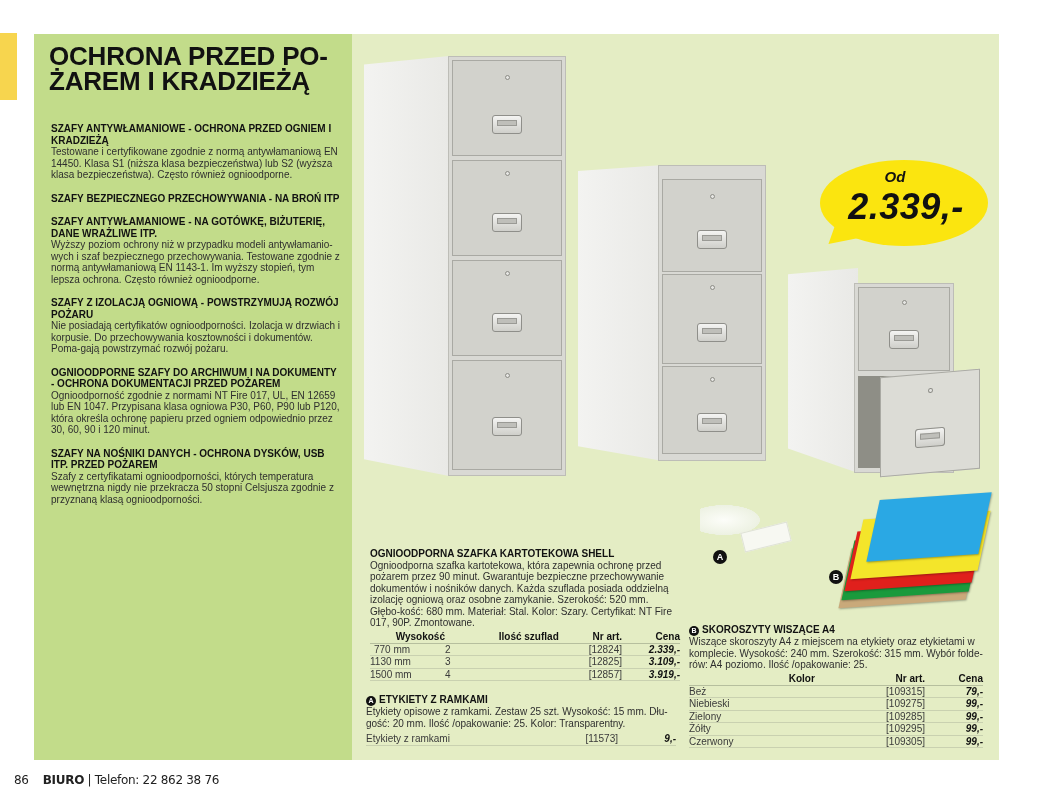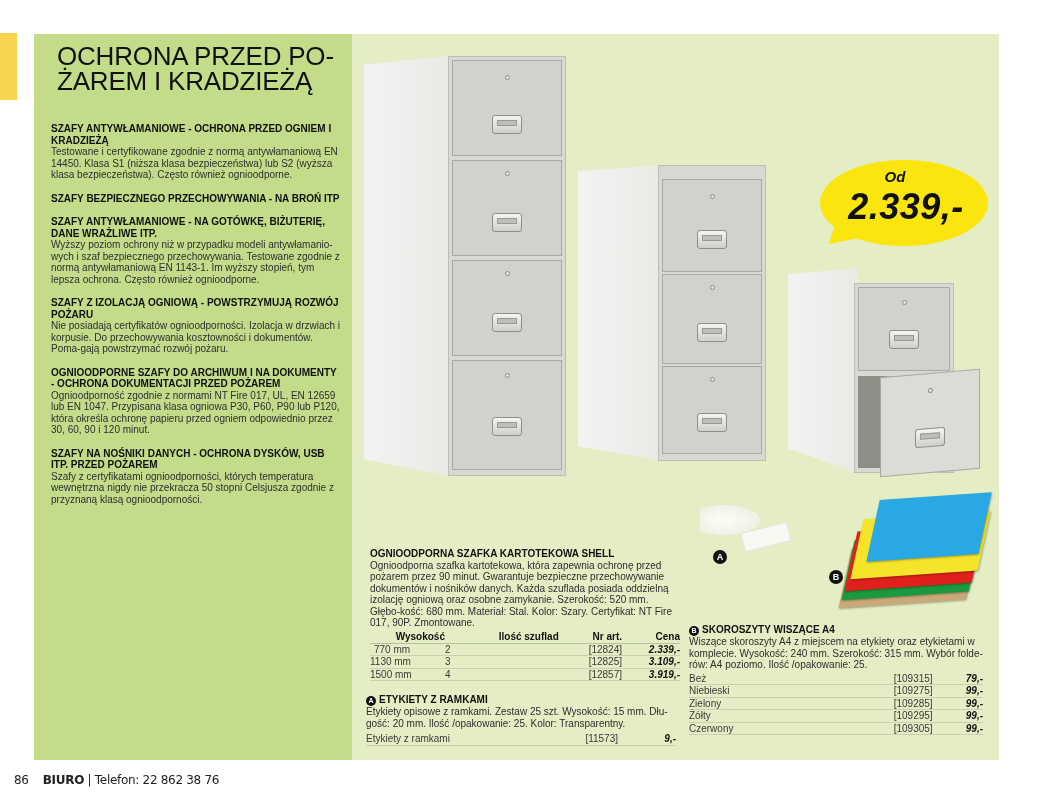--- a/index.html
+++ b/index.html
@@ -4,21 +4,21 @@
 <style>
   * { box-sizing: border-box; margin: 0; padding: 0; }
   html, body { width: 1048px; height: 800px; background: #ffffff; overflow: hidden; }
   body { position: relative; font-family: "Liberation Sans", sans-serif; color: #1a1a1a; }
 
   .tab-marker { position: absolute; left: 0; top: 33px; width: 17px; height: 67px; background: #f7d54e; }
 
   .left-panel { position: absolute; left: 34px; top: 34px; width: 318px; height: 726px; background: #c2dc8a; }
   .right-panel { position: absolute; left: 352px; top: 34px; width: 647px; height: 726px; background: #e4edc4; }
 
-  .page-title { position: absolute; left: 57px; top: 44px; width: 290px; font-size: 26px; line-height: 25px; font-weight: normal; letter-spacing: -0.2px; color: #111; }
+  .page-title { position: absolute; left: 49px; top: 44px; width: 290px; font-size: 26px; line-height: 25px; font-weight: bold; letter-spacing: -0.2px; color: #111; }
 
   .sections { position: absolute; left: 51px; top: 123px; width: 290px; }
   .section { margin-bottom: 12px; }
   .section h3 { font-size: 10px; font-weight: bold; line-height: 11.5px; color: #111; }
   .section p { font-size: 10px; line-height: 11.5px; color: #2e2e2e; }
 
   
   .cabinet { position: absolute; }
   .cab-side { position: absolute; background: linear-gradient(90deg, #f3f3f1 0%, #e9e9e6 100%); }
   .cab-front { position: absolute; background: #d9d9d4; border: 1px solid #bdbdb7; }
@@ -207,20 +207,25 @@
     </tr>
   </tbody>
     </table>
 </div>
 
 <div class="prod" style="left:689px;top:624px;width:294px;">
   <h4><span class="mk">B</span><span>SKOROSZYTY WISZĄCE A4</span></h4>
   <p>Wiszące skoroszyty A4 z miejscem na etykiety oraz etykietami w komplecie. Wysokość: 240 mm. Szerokość: 315 mm. Wybór folde-rów: A4 poziomo. Ilość /opakowanie: 25.</p>
   <table>
     <tbody>
+        <tr>
+      <th>Kolor</th>
+      <th class="r">Nr art.</th>
+      <th class="r" style="width:58px;">Cena</th>
+    </tr>
     <tr>
       <td>Beż</td>
       <td class="r">[109315]</td>
       <td class="price">79,-</td>
     </tr>
     <tr>
       <td>Niebieski</td>
       <td class="r">[109275]</td>
       <td class="price">99,-</td>
     </tr>

